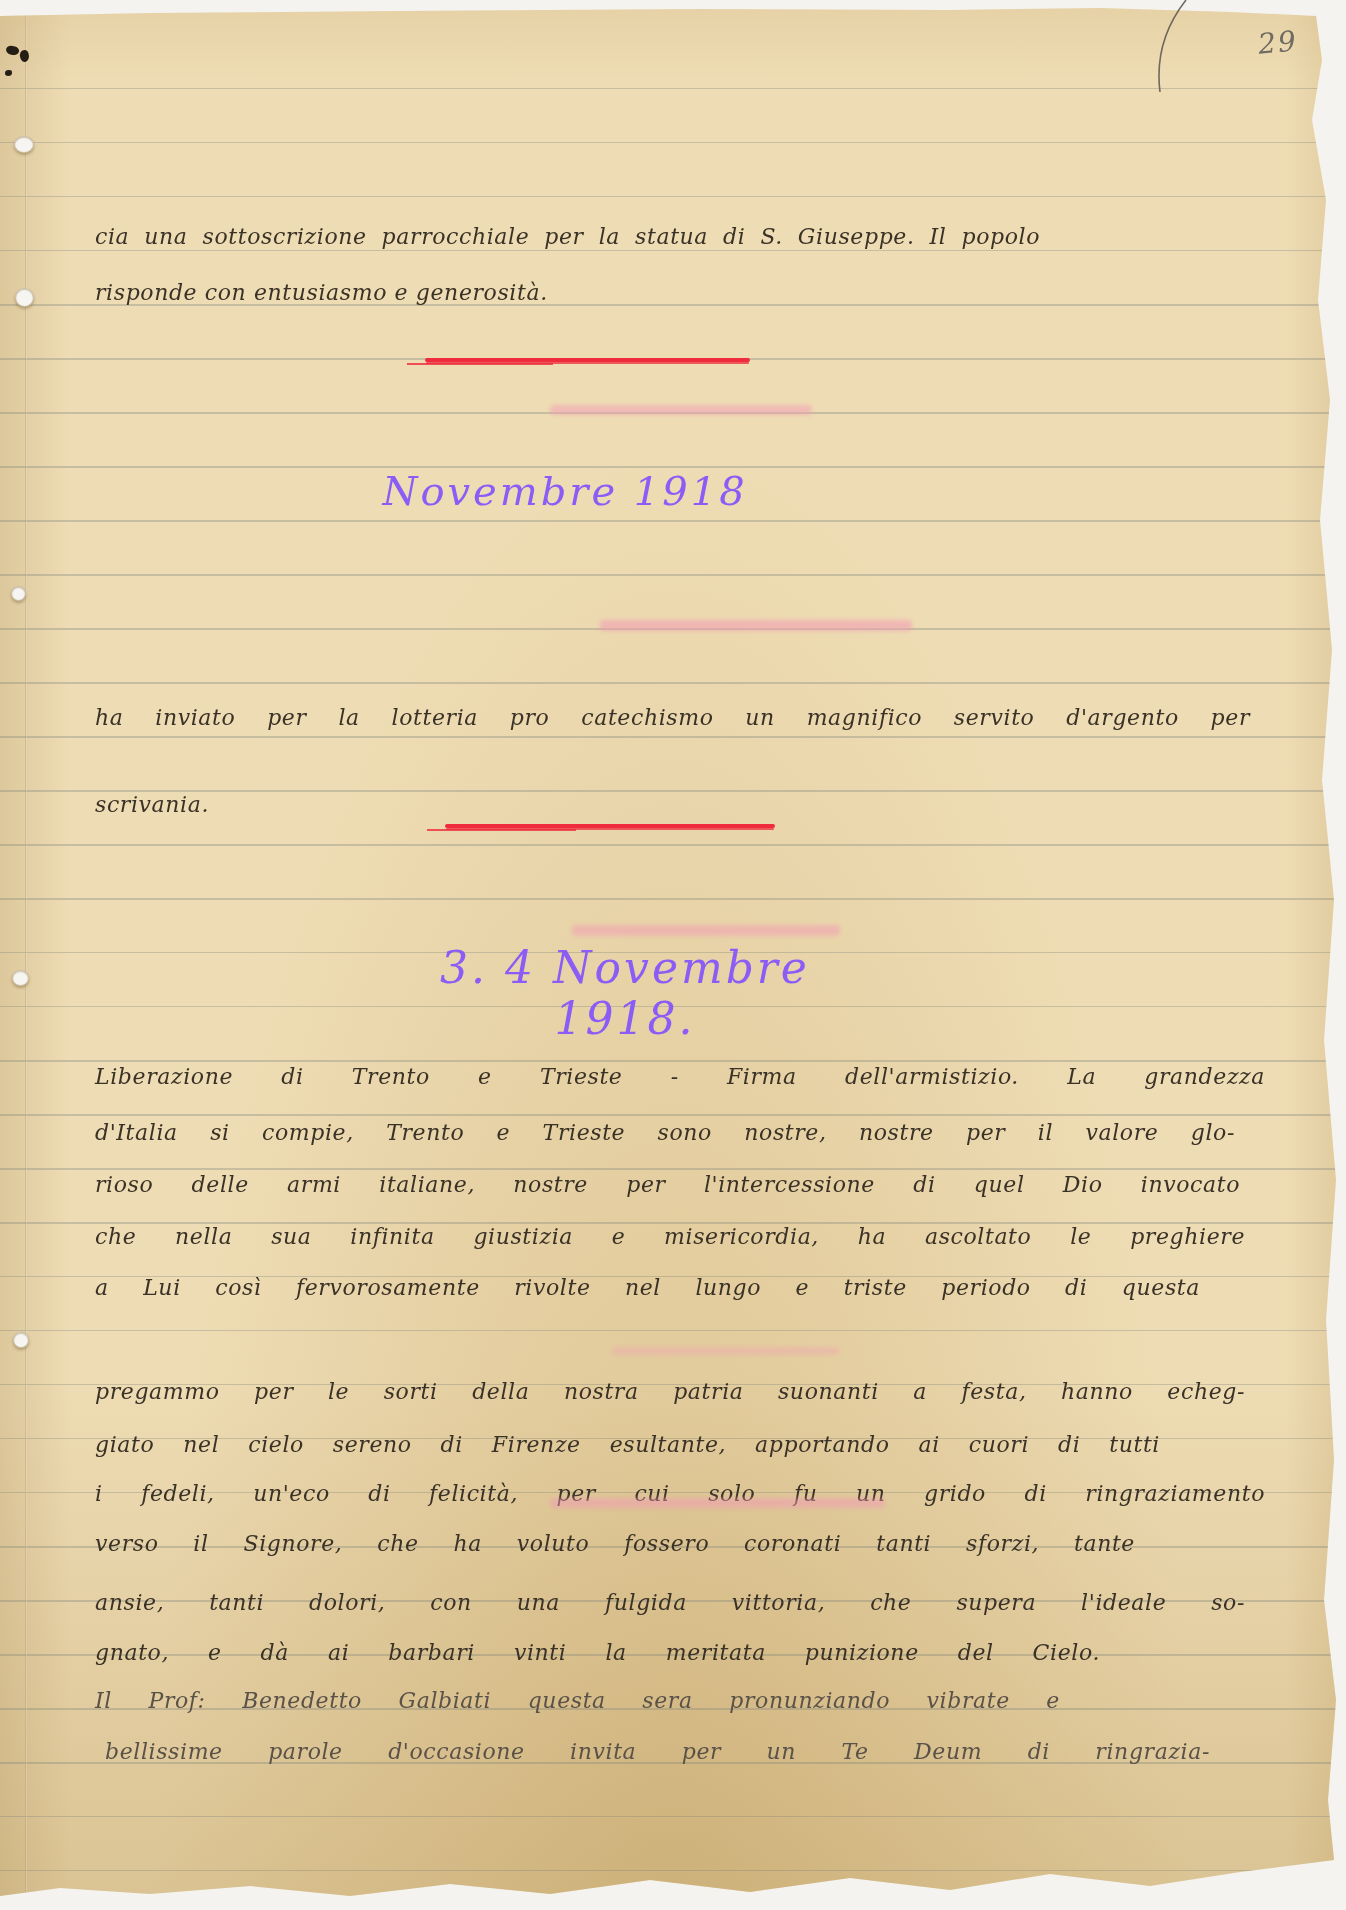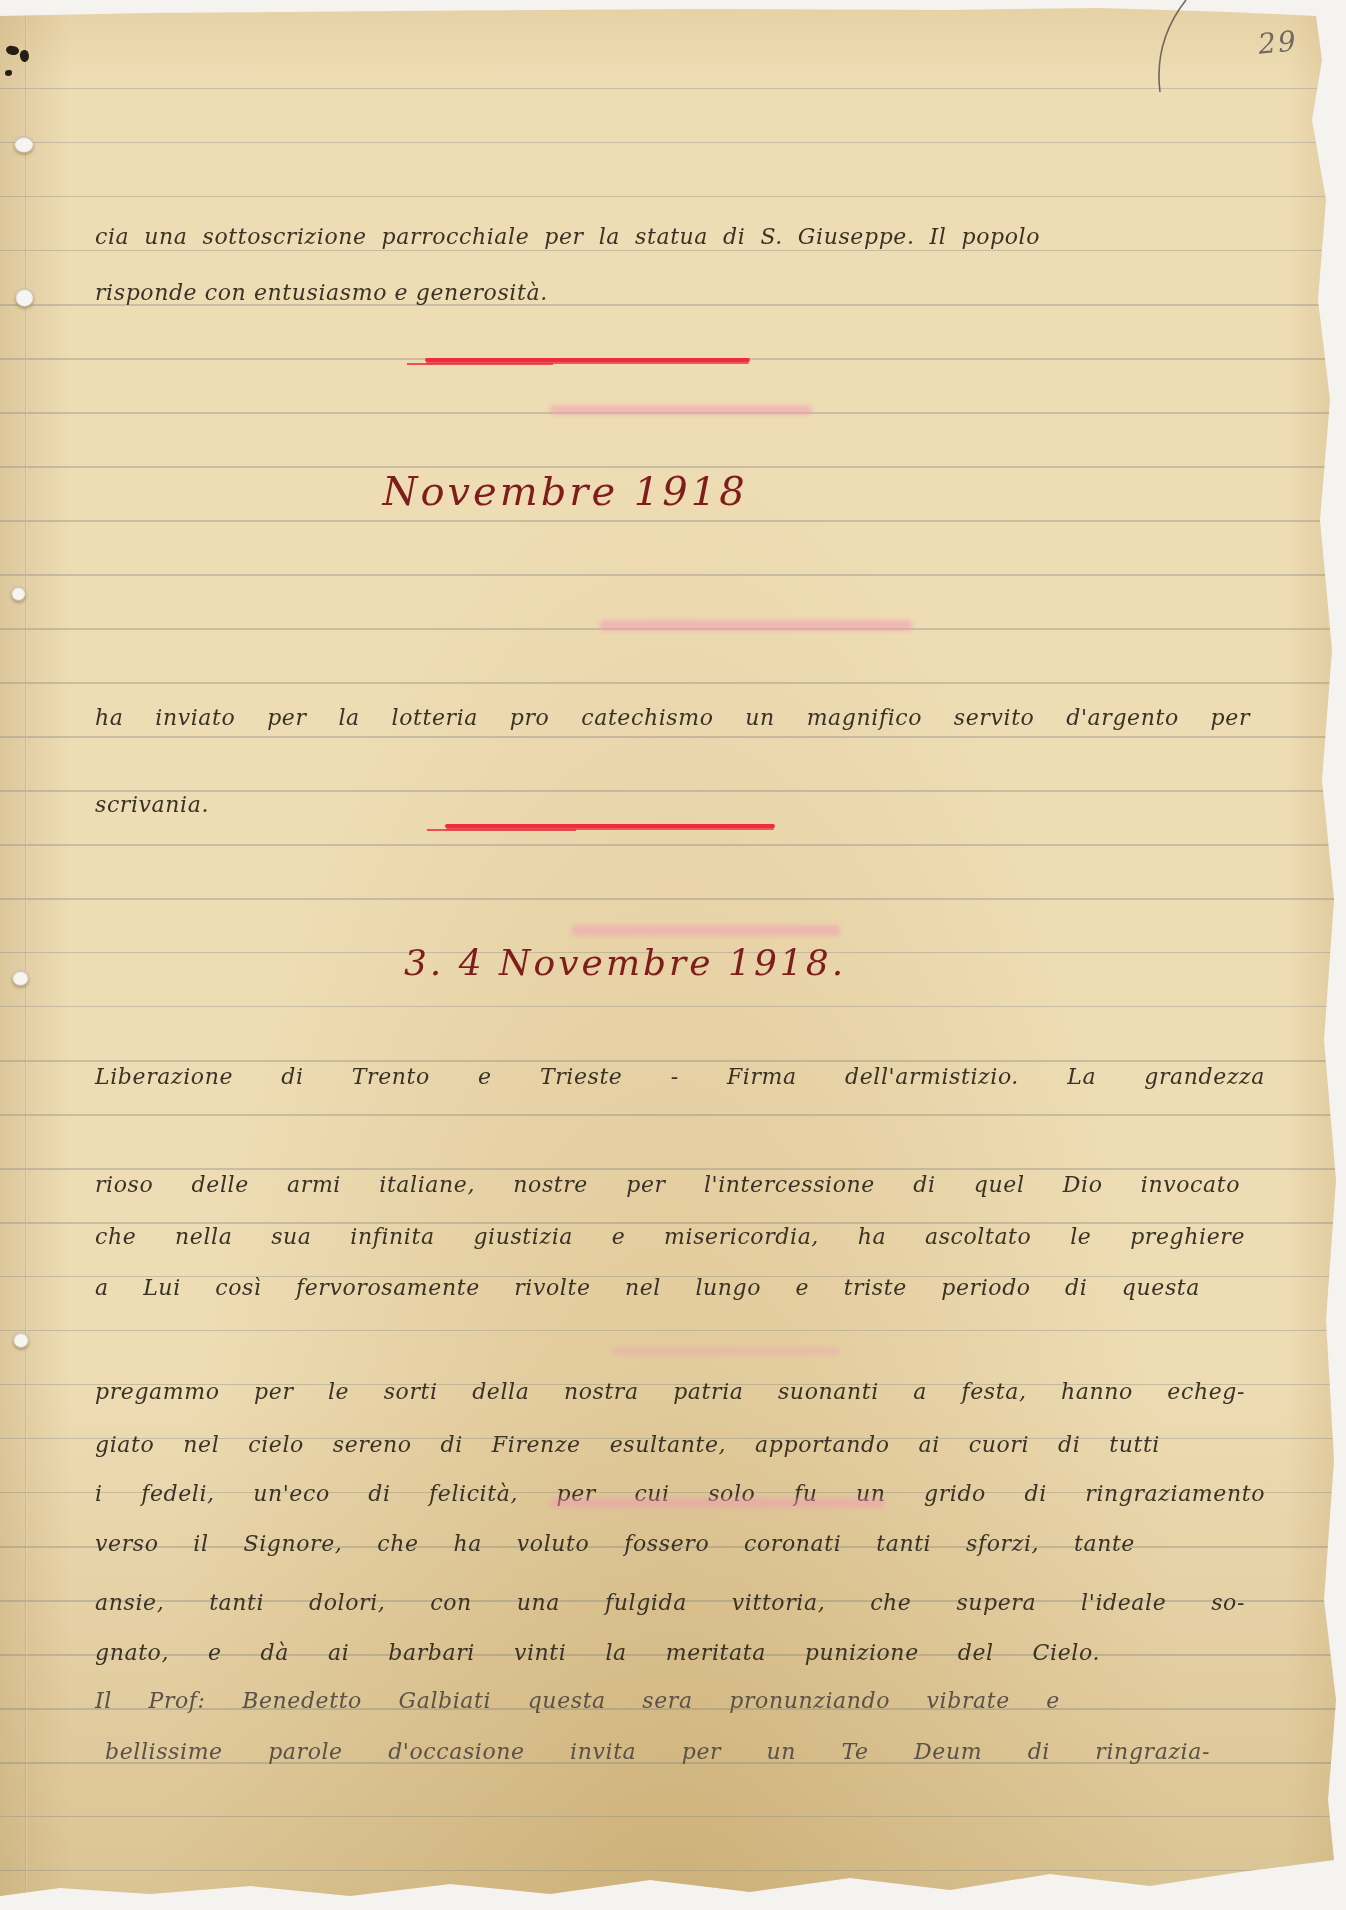--- a/index.html
+++ b/index.html
@@ -63,24 +63,24 @@
     font-style:italic;
     font-size:22px;
     letter-spacing:.6px;
     line-height:34px;
     white-space:normal;
   }
   .just{text-align:justify;text-align-last:justify;}
   .light{color:#5a5248;}
   .heading{
     position:absolute;text-align:center;
-    color:#7f1d1d;font-style:italic;letter-spacing:3px;
+    color:#8b5cf6;font-style:italic;letter-spacing:3px;
   }
   .h1{font-size:40px;}
-  .h2{font-size:36px;}
+  .h2{font-size:44px;}
 
   
   .red-line{
     position:absolute;height:4px;background:#ee2c3e;border-radius:2px;
     box-shadow:0 3px 0 -1px rgba(238,44,62,.75);
   }
   .red-line::after{
     content:"";position:absolute;left:-18px;top:5px;width:45%;height:1.5px;
     background:rgba(238,44,62,.8);
   }
@@ -125,20 +125,21 @@
   <div class="smudge" style="left:600px;top:620px;width:312px;height:11px;opacity:.55;"></div>
   <div class="hw just" style="left:95px;top:701px;width:1155px;">ha inviato per la lotteria pro catechismo un magnifico servito d'argento per</div>
   <div class="hw" style="left:95px;top:757px;width:600px;margin-top:31px;">scrivania.</div>
 
   <div class="red-line" style="left:445px;top:824px;width:330px;"></div>
   <div class="smudge" style="left:572px;top:925px;width:268px;height:11px;opacity:.5;"></div>
 
   <div class="heading h2" style="left:390px;top:942px;width:470px;">3. 4 Novembre 1918.</div>
 
   <div class="hw just" style="left:95px;top:1060px;width:1170px;">Liberazione di Trento e Trieste - Firma dell'armistizio. La grandezza</div>
+  <div class="hw just" style="left:95px;top:1116px;width:1140px;">d'Italia si compie, Trento e Trieste sono nostre, nostre per il valore glo-</div>
   <div class="hw just" style="left:95px;top:1168px;width:1145px;">rioso delle armi italiane, nostre per l'intercessione di quel Dio invocato</div>
   <div class="hw just" style="left:95px;top:1220px;width:1150px;">che nella sua infinita giustizia e misericordia, ha ascoltato le preghiere</div>
   <div class="hw just" style="left:95px;top:1271px;width:1105px;">a Lui così fervorosamente rivolte nel lungo e triste periodo di questa</div>
   <div class="smudge" style="left:612px;top:1347px;width:228px;height:8px;opacity:.35;"></div>
   <div class="hw just" style="left:95px;top:1375px;width:1150px;">pregammo per le sorti della nostra patria suonanti a festa, hanno echeg-</div>
   <div class="hw just" style="left:95px;top:1428px;width:1065px;">giato nel cielo sereno di Firenze esultante, apportando ai cuori di tutti</div>
   <div class="hw just" style="left:95px;top:1477px;width:1170px;">i fedeli, un'eco di felicità, per cui solo fu un grido di ringraziamento</div>
   <div class="smudge" style="left:550px;top:1498px;width:335px;height:10px;opacity:.5;"></div>
   <div class="hw just" style="left:95px;top:1527px;width:1040px;">verso il Signore, che ha voluto fossero coronati tanti sforzi, tante</div>
   <div class="hw just" style="left:95px;top:1586px;width:1150px;">ansie, tanti dolori, con una fulgida vittoria, che supera l'ideale so-</div>

